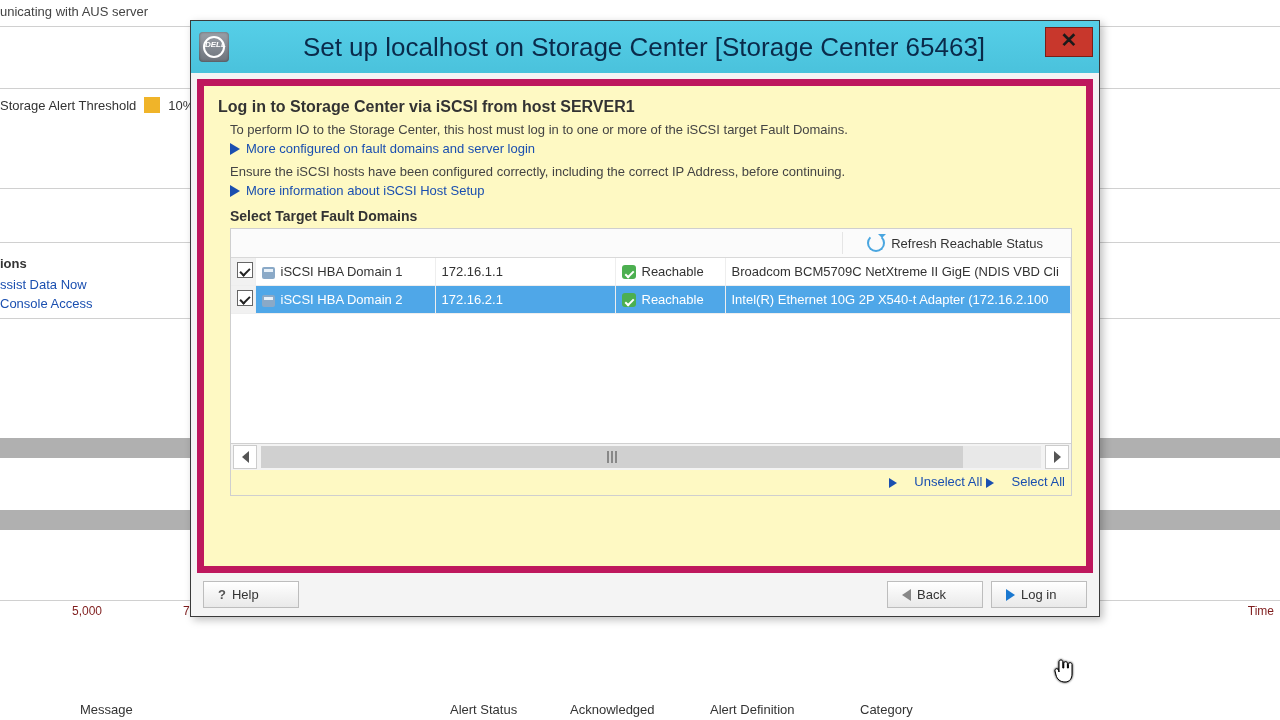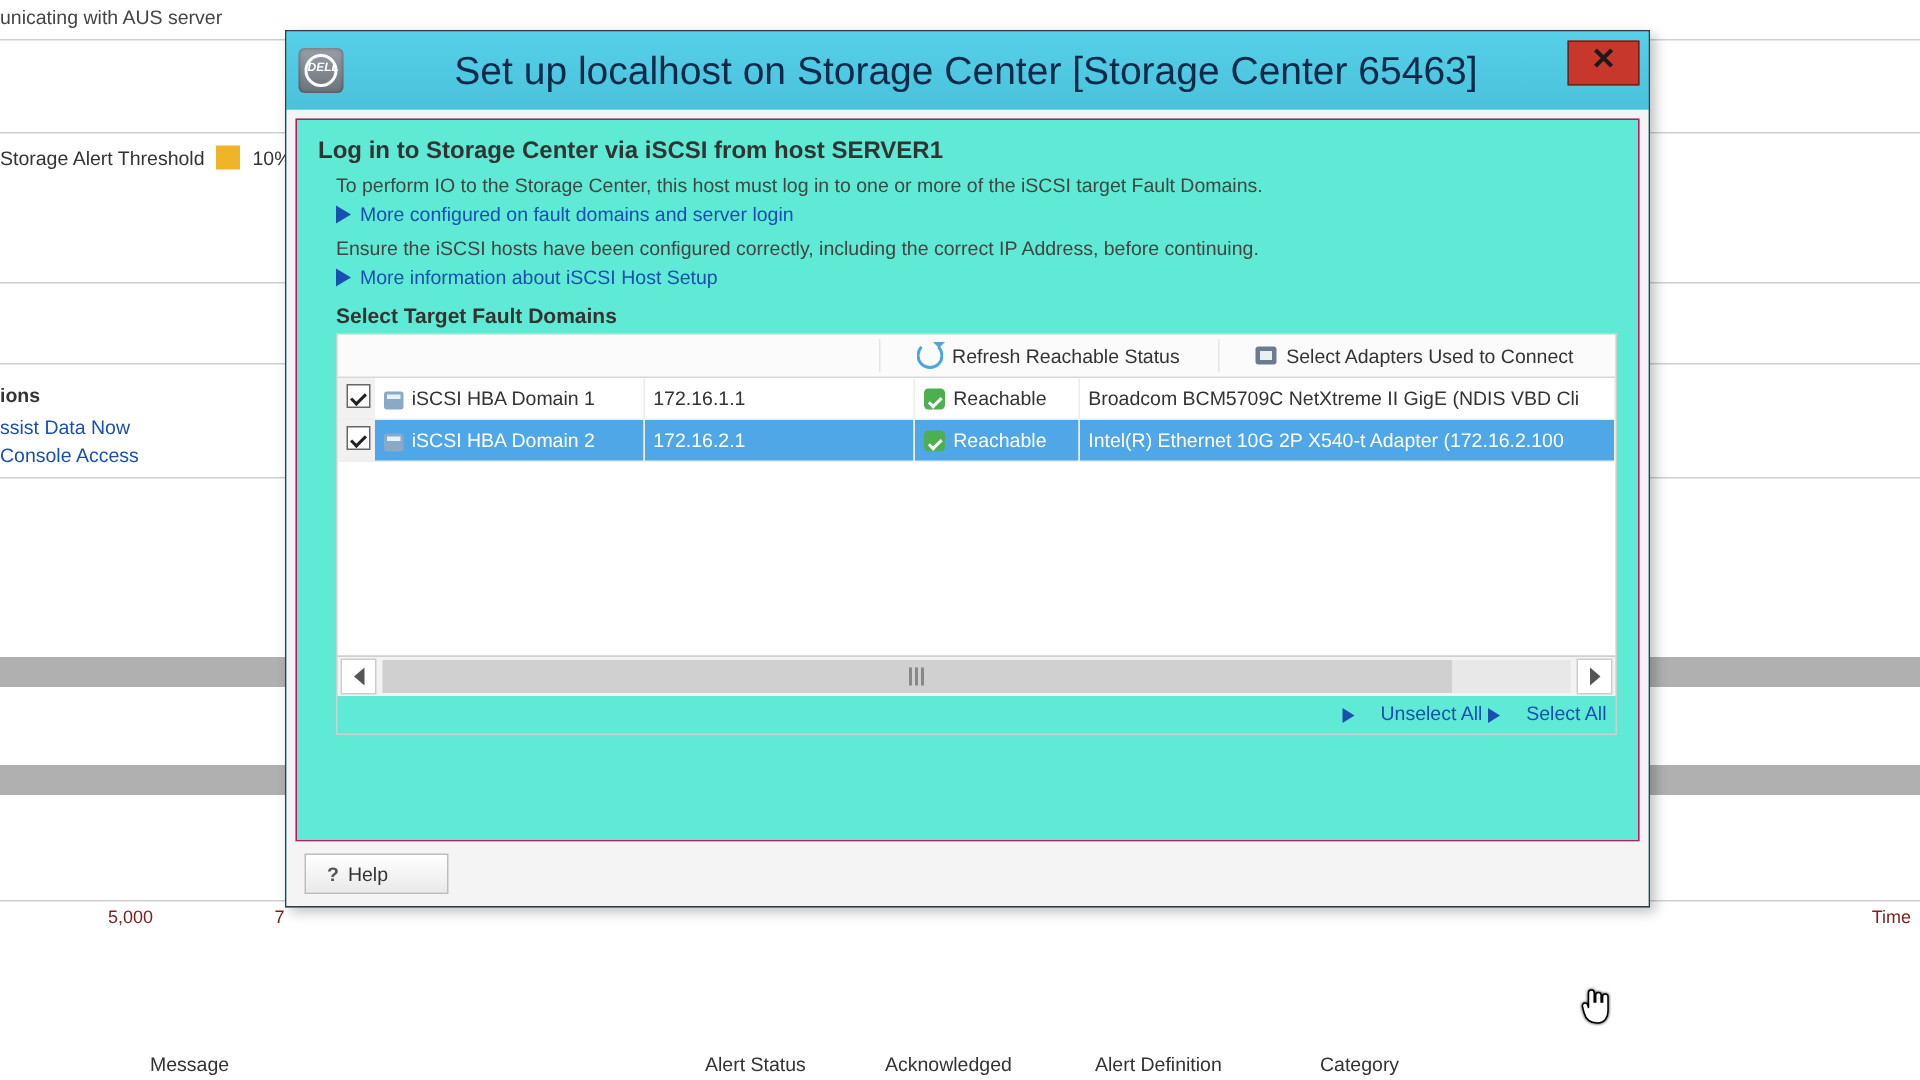--- a/index.html
+++ b/index.html
@@ -136,22 +136,22 @@
     text-align: center;
     cursor: pointer;
   }
 
   .modal .body {
     background: #f4f4f4;
     padding: 6px 6px 0 6px;
   }
 
   .inner-panel {
-    background: #5eead4;
-    border: 1px solid #be185d;
+    background: #fef9c3;
+    border: 7px solid #be185d;
     padding: 12px 14px 10px 14px;
   }
 
   .heading {
     font-size: 16px;
     font-weight: bold;
     color: #333;
     margin-bottom: 6px;
   }
   .para {
@@ -338,21 +338,21 @@
 <div class="bg-greybar-right"></div>
 <div class="bg-greybar-right2"></div>
 
 <div class="bg-axis-label l5000">5,000</div>
 <div class="bg-axis-label" style="left:183px">7</div>
 <div class="bg-axis-label time">Time</div>
 
 <div class="bg-hr h6"></div>
 
 <div class="bg-tbl-headers">
-  <div style="width:370px; padding-left:100px">Message</div>
+  <div style="width:370px; padding-left:80px">Message</div>
   <div style="width:120px">Alert Status</div>
   <div style="width:140px">Acknowledged</div>
   <div style="width:150px">Alert Definition</div>
   <div style="width:120px">Category</div>
 </div>
 
 <div class="modal">
   <div class="titlebar">
     <div class="dell-badge">
         <span>DELL</span>
@@ -379,24 +379,20 @@
         <a>More information about iSCSI Host Setup</a>
       </div>
 
       <div class="subheading">Select Target Fault Domains</div>
 
       <div class="table-wrap">
         <div class="table-toolbar">
           <div class="tb-btn">
             <span class="icon-refresh"></span>
             <span>Refresh Reachable Status</span>
-          </div>
-          <div class="tb-btn">
-            <span class="icon-adapter"></span>
-            <span>Select Adapters Used to Connect</span>
           </div>
         </div>
 
 
         <div class="table-body-area">
           <table class="fault-domain">
             <colgroup>
                 <col style="width:24px">
                 <col style="width:180px">
                 <col style="width:180px">
@@ -447,20 +443,30 @@
       </div>
 
       <div style="height:60px"></div>
     </div>
 
     <div class="footer">
       <div class="btn">
         <span class="q">?</span>
         <span>Help</span>
       </div>
+      <div style="display:flex; gap:8px;">
+        <div class="btn">
+          <span class="arrow-l"></span>
+          <span>Back</span>
+        </div>
+        <div class="btn">
+          <span class="arrow-r"></span>
+          <span>Log in</span>
+        </div>
+      </div>
     </div>
   </div>
 </div>
 
 <div class="cursor-hand" style="left:1054px; top:658px;">
   <svg width="22" height="26" viewBox="0 0 22 26">
     <path d="M7 2c1 0 1.8.8 1.8 1.8V10h1V5.5c0-1 .8-1.8 1.8-1.8s1.8.8 1.8 1.8V10h1V6.5c0-1 .8-1.8 1.8-1.8s1.8.8 1.8 1.8V16c0 4-2 8-7 8s-8-3-9-7l-1-4c-.3-1.2.5-2.3 1.7-2.3.9 0 1.6.6 1.8 1.4l.5 1.9V3.8C5 2.8 5.8 2 7 2z" fill="#fff" stroke="#000" stroke-width="1"></path>
   </svg>
 </div>
 

